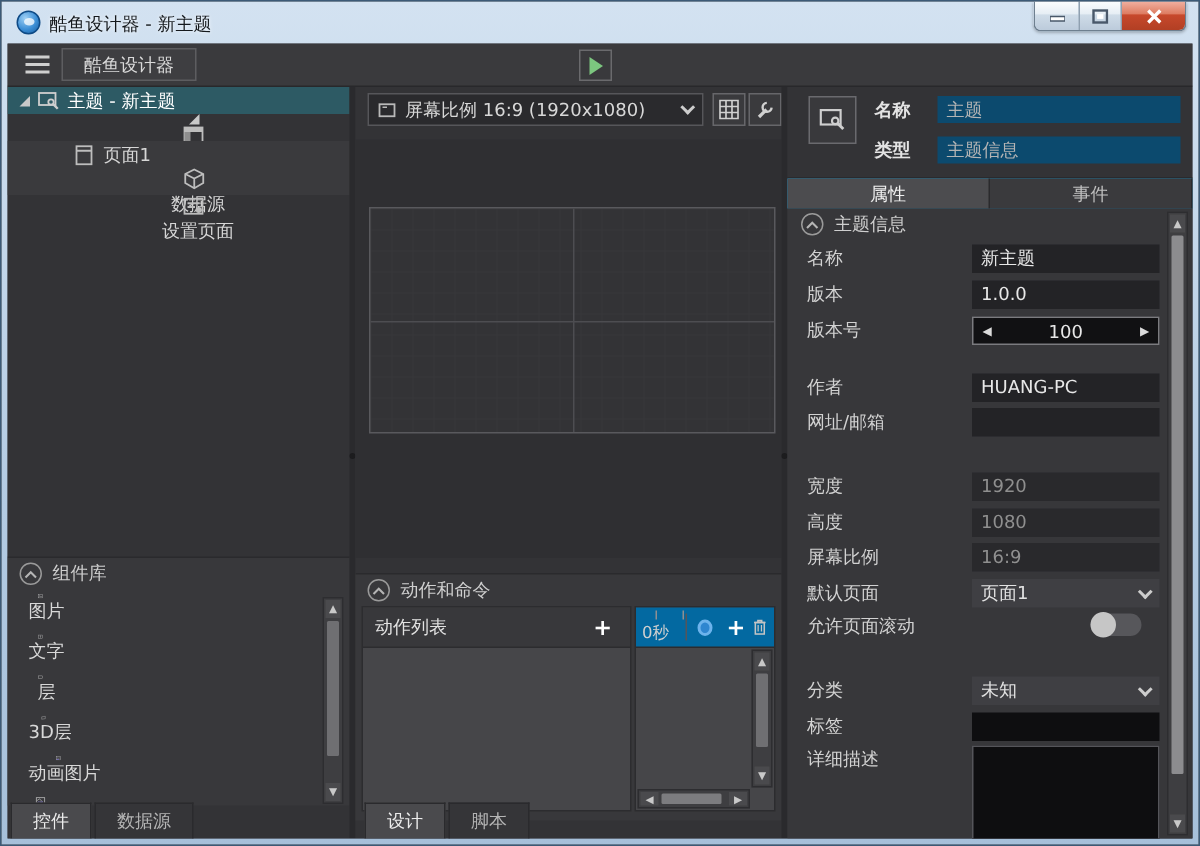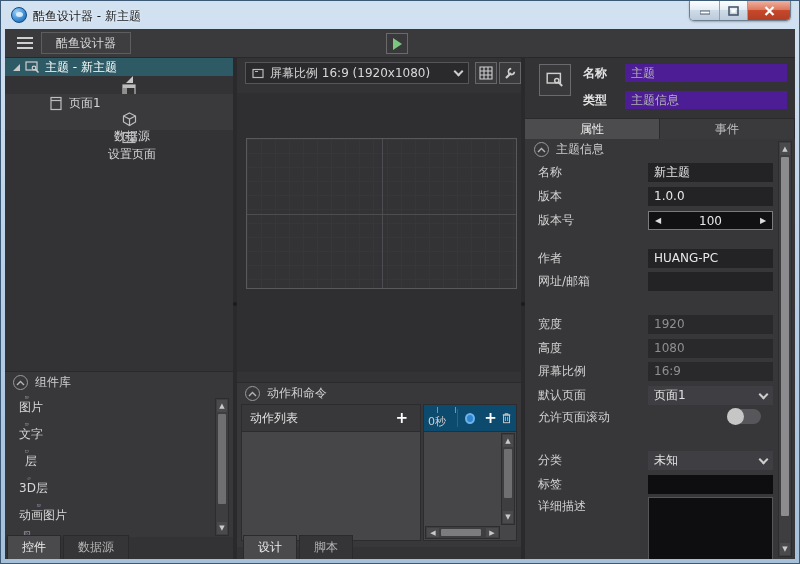--- a/index.html
+++ b/index.html
@@ -69,34 +69,34 @@
   .canvas { position:absolute; left:9px; top:45px; width:271px; height:151px; border:1px solid #59595d; background:#333336;
     background-image:linear-gradient(#37373a 1px,transparent 1px),linear-gradient(90deg,#37373a 1px,transparent 1px); background-size:14px 14px; }
   .cross-v { position:absolute; left:50%; top:0; bottom:0; width:1px; background:#4d4d51; }
   .cross-h { position:absolute; top:50%; left:0; right:0; height:1px; background:#4d4d51; }
 
   .actions { position:absolute; left:0; top:324px; right:0; height:165px; background:#38383b; border-top:1px solid #2a2a2d; }
   .act-left { position:absolute; left:4px; top:21px; width:180px; bottom:6px; border:1px solid #2c2c2f; }
   .act-lhead { height:27px; background:#38383b; border-bottom:1px solid #2c2c2f; display:flex; align-items:center; font-size:12px; color:#e2e2e2; padding:0 8px; }
   .act-list { position:absolute; left:0; top:27px; right:0; bottom:0; background:#464649; }
   .act-right { position:absolute; left:186px; top:21px; right:4px; bottom:6px; border:1px solid #2c2c2f; }
-  .act-rhead { height:27px; background:#0c4a6e; border-bottom:1px solid #2c2c2f; display:flex; align-items:center; color:#d0d0d0; font-size:11px; padding:0 4px; }
+  .act-rhead { height:27px; background:#0369a1; border-bottom:1px solid #2c2c2f; display:flex; align-items:center; color:#d0d0d0; font-size:11px; padding:0 4px; }
   .ruler { position:relative; width:30px; height:22px; }
   .ruler .tick { position:absolute; top:0; width:1px; height:6px; background:#8f8f92; }
   .ruler .tlabel { position:absolute; left:0; top:7px; font-size:11px; color:#cfcfcf; }
   .rec { width:11px; height:11px; border-radius:50%; background:#2f86d0; border:2px solid #6db3ec; margin:0 5px; }
   .plus { color:#fff; font-size:15px; font-weight:bold; line-height:1; margin:0 4px; }
   .act-rlist { position:absolute; left:0; top:27px; right:0; bottom:0; background:#464649; }
 
   
   .right { position:absolute; left:520px; right:0; top:0; bottom:0; background:#333336; }
   .info { position:absolute; left:0; top:0; right:0; height:61px; border-bottom:1px solid #2a2a2d; }
   .obj-ico { position:absolute; left:14px; top:6px; width:32px; height:32px; border:1px solid #6a6a6e; background:#39393c; display:flex; align-items:center; justify-content:center; }
   .ilabel { position:absolute; left:58px; font-size:12px; color:#e3e3e3; font-weight:bold; }
-  .ival { position:absolute; left:100px; right:8px; height:18px; background:#4c1d95; color:#b4b4b4; font-size:12px; line-height:18px; padding-left:6px; }
+  .ival { position:absolute; left:100px; right:8px; height:18px; background:#0c4a6e; color:#b4b4b4; font-size:12px; line-height:18px; padding-left:6px; }
   .ptabs { position:absolute; left:0; top:61px; right:0; height:20px; display:flex; background:#0ea5e9; }
   .ptab { flex:1; text-align:center; line-height:20px; font-size:12px; color:#c0c0c0; background:#3a3a3d; border-right:1px solid #2a2a2d; }
   .ptab.on { background:#4c4c4f; color:#efefef; }
   .props { position:absolute; left:0; top:81px; right:0; bottom:0; background:#37373a; }
   .prow { position:absolute; left:0; right:20px; height:19px; }
   .plabel { position:absolute; left:13px; top:0; font-size:12px; color:#d2d2d2; line-height:19px; }
   .pctl { position:absolute; left:123px; right:2px; height:19px; }
   .inp { background:#232326; color:#e8e8e8; font-size:12px; line-height:19px; padding-left:6px; height:19px; }
   .inp.ro { color:#8f8f8f; background:#29292c; }
   .inp.blk { background:#0e0e10; }

